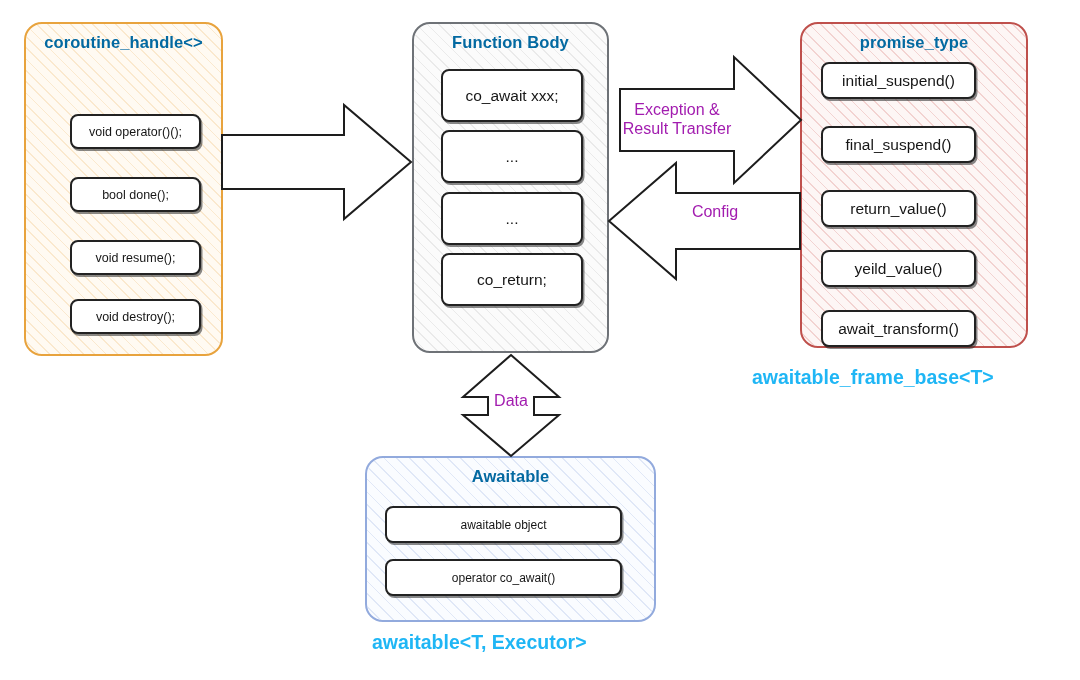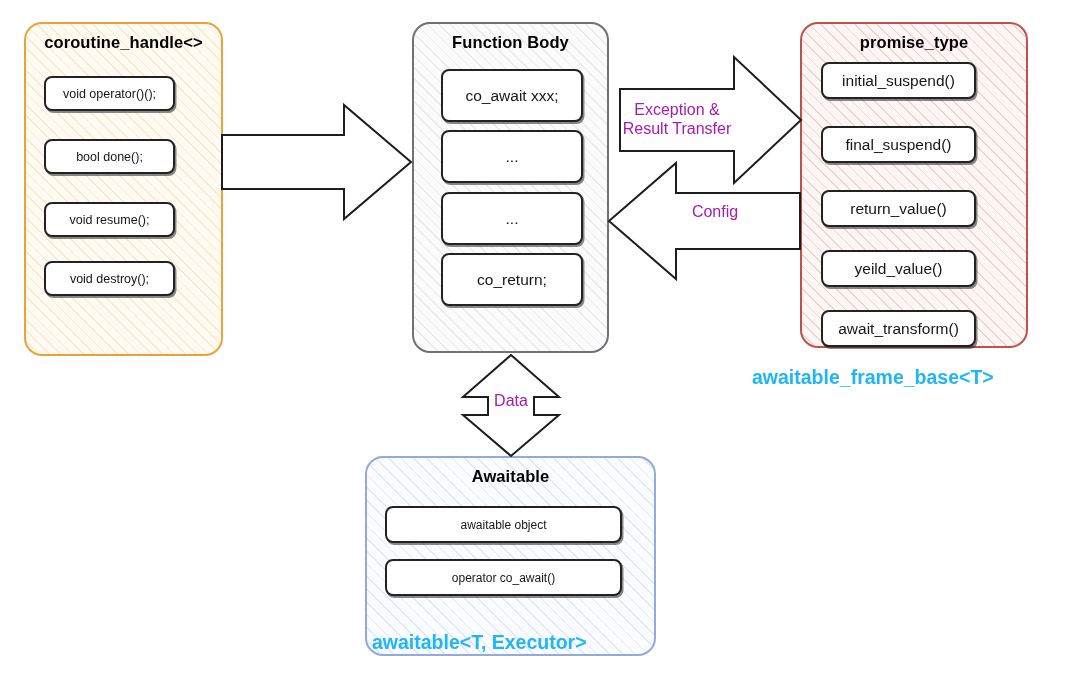--- a/index.html
+++ b/index.html
@@ -20,21 +20,21 @@
   .group .hatch{
     position:absolute;inset:0;
     border-radius:17px;
     pointer-events:none;
   }
   .group-title{
     position:absolute;
     left:0;right:0;
     text-align:center;
     font-weight:bold;
-    color:#000000;
+    color:#0369a1;
     letter-spacing:.1px;
   }
 
   #grp-coroutine{
     left:24px;top:22px;width:199px;height:334px;
     border:2.5px solid #e8a33d;
     background:#fffaf2;
   }
   #grp-coroutine .hatch{
     background:repeating-linear-gradient(45deg,
@@ -61,21 +61,21 @@
     background:#fdf6f5;
   }
   #grp-promise .hatch{
     background:repeating-linear-gradient(45deg,
       rgba(200,70,65,.20) 0px, rgba(200,70,65,.20) 1.2px,
       rgba(255,255,255,0) 1.2px, rgba(255,255,255,0) 8px);
   }
   #grp-promise .group-title{top:9px;font-size:16.5px;}
 
   #grp-awaitable{
-    left:365px;top:456px;width:291px;height:200px;
+    left:365px;top:456px;width:291px;height:166px;
     border:2.2px solid #92aadd;
     background:#fafcff;
   }
   #grp-awaitable .hatch{
     background:repeating-linear-gradient(45deg,
       rgba(120,150,215,.20) 0px, rgba(120,150,215,.20) 1.2px,
       rgba(255,255,255,0) 1.2px, rgba(255,255,255,0) 9px);
   }
   #grp-awaitable .group-title{top:9px;font-size:16.5px;}
 
@@ -85,21 +85,21 @@
     box-sizing:border-box;
     background:#ffffff;
     border:2px solid #222222;
     border-radius:8px;
     display:flex;align-items:center;justify-content:center;
     color:#161616;
     box-shadow:1.5px 2px 0 rgba(40,40,40,.55);
     white-space:nowrap;
   }
 
-  .m-coroutine{left:18px;width:131px;height:35px;font-size:12.5px;}
+  .m-coroutine{left:44px;width:131px;height:35px;font-size:12.5px;margin-top:38px;}
   .m-function{left:27px;width:142px;height:53px;font-size:15.5px;}
   .m-promise{left:21px;width:155px;height:37px;font-size:15.5px;}
   .m-awaitable{left:18px;width:237px;height:37px;font-size:12px;}
 
   
   .caption{
     position:absolute;
     color:#1fb6f5;
     font-weight:bold;
     font-size:19.5px;

